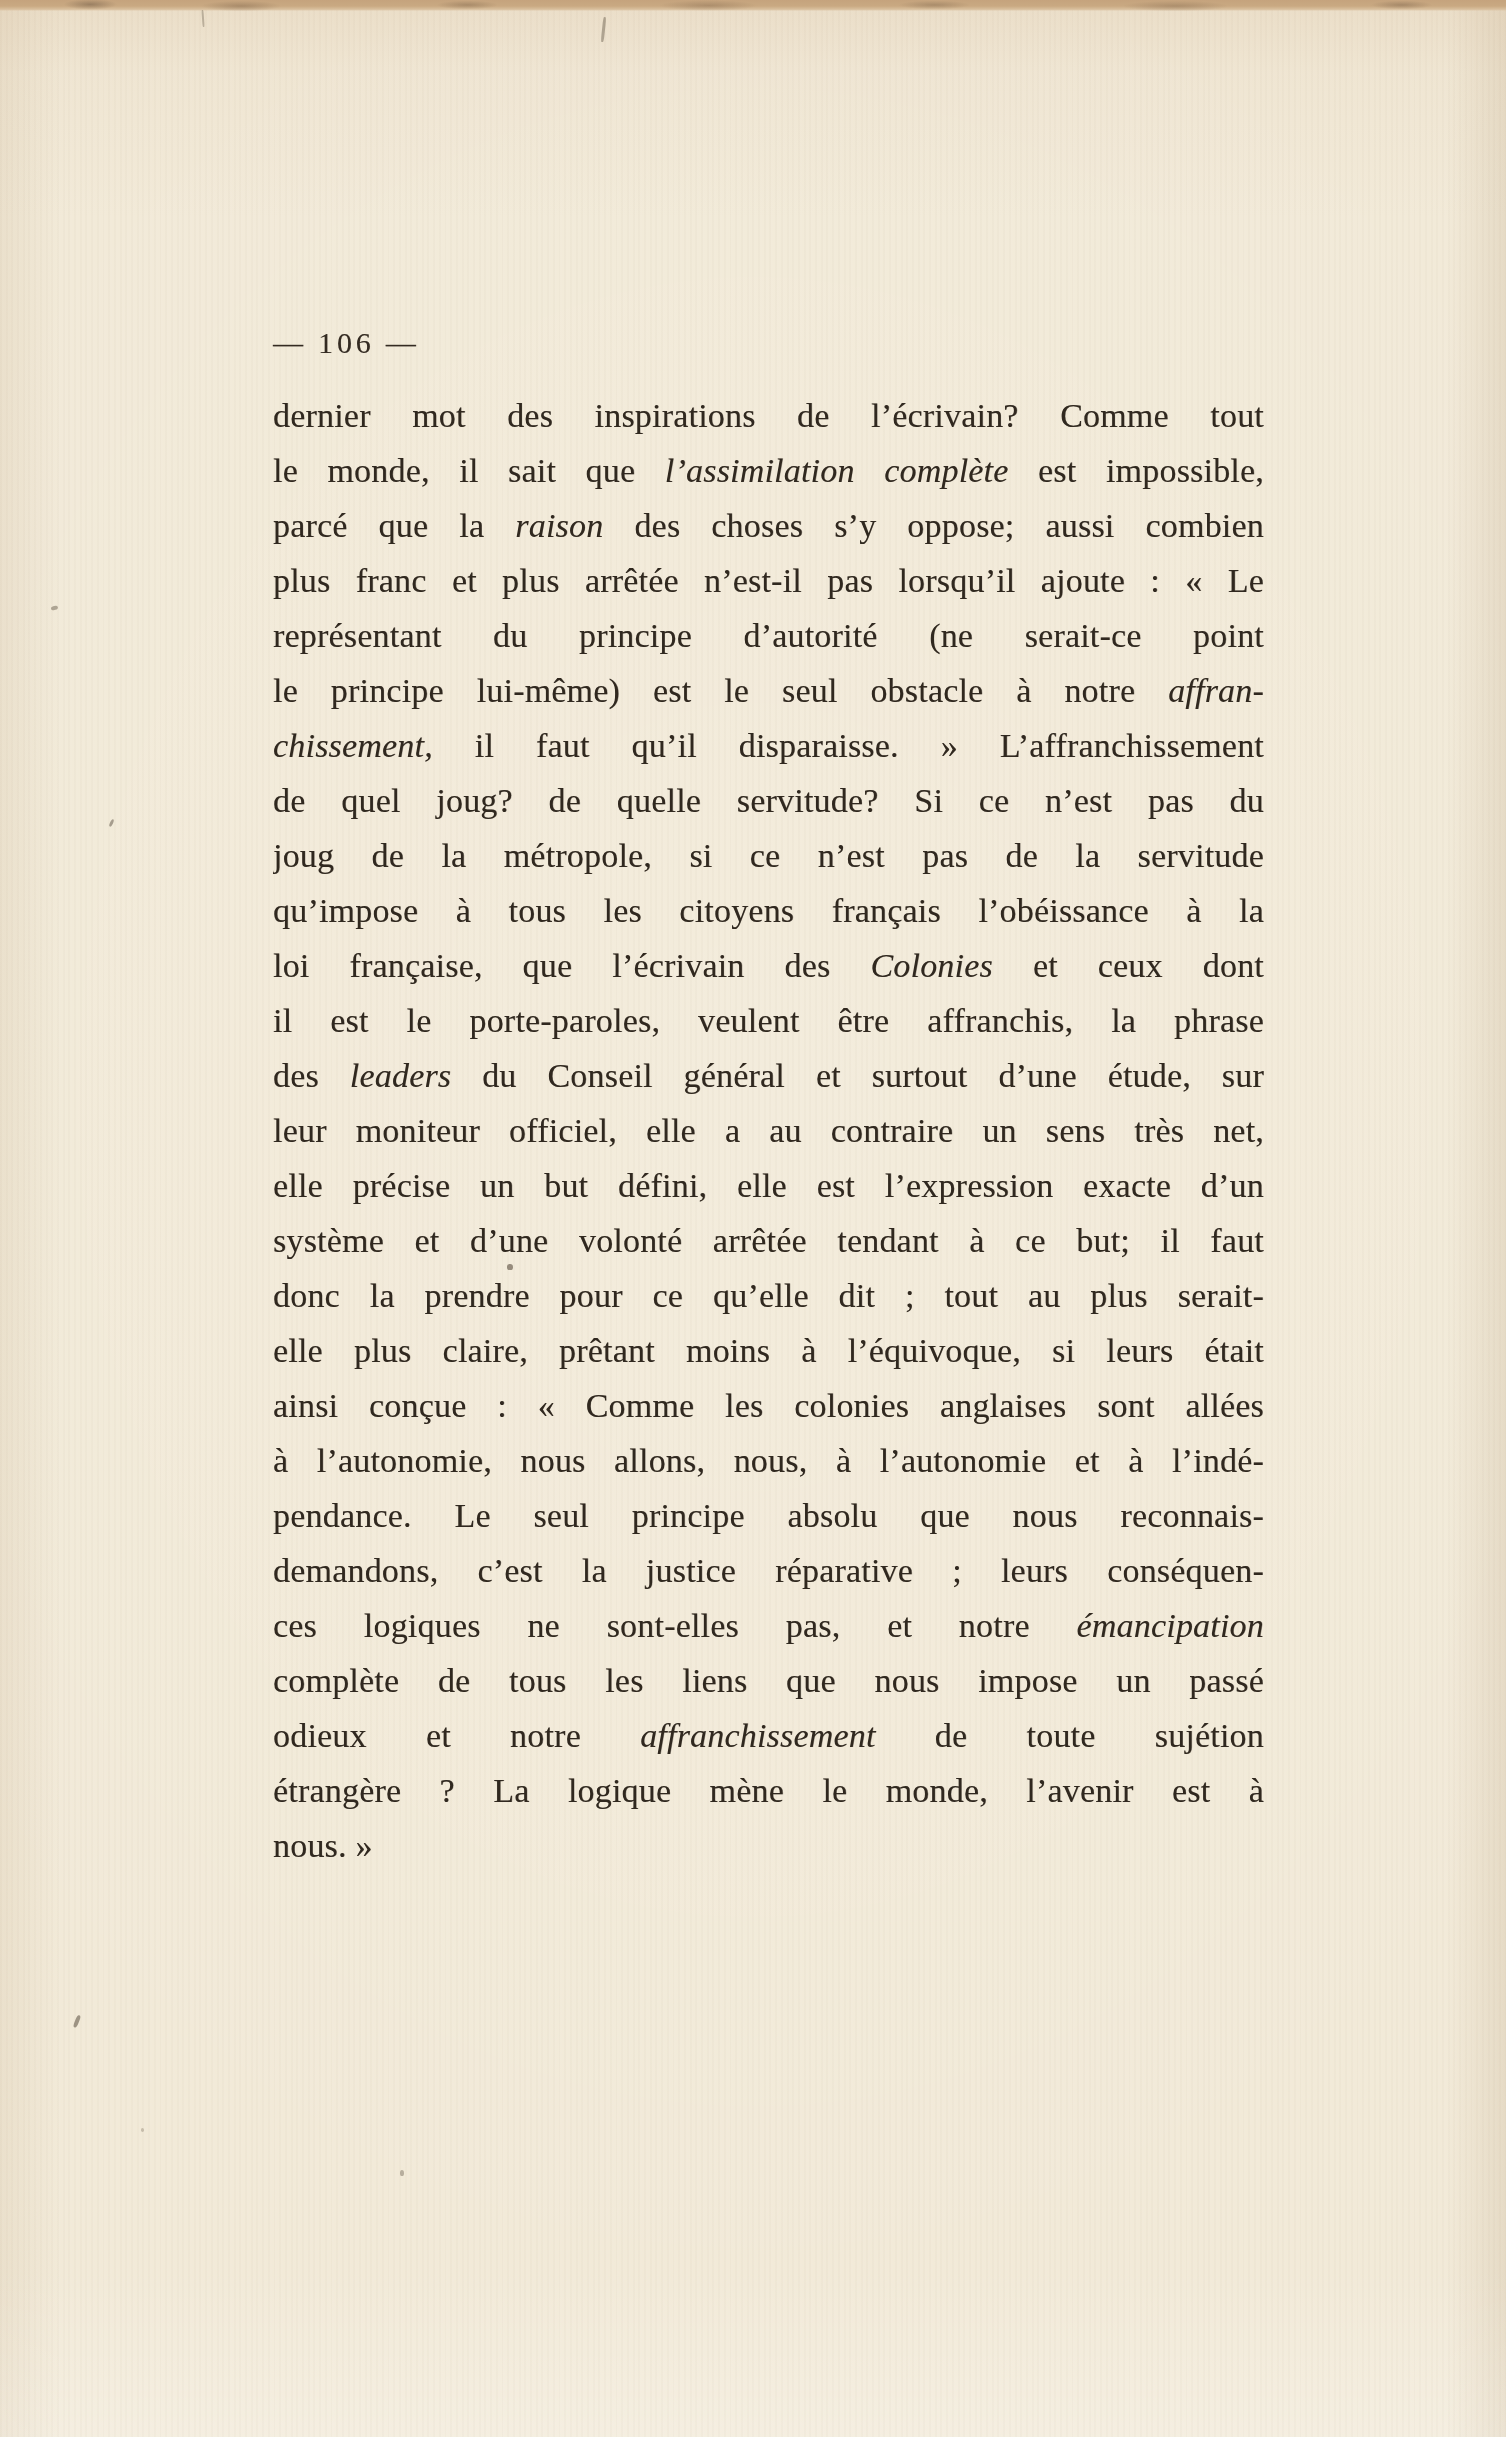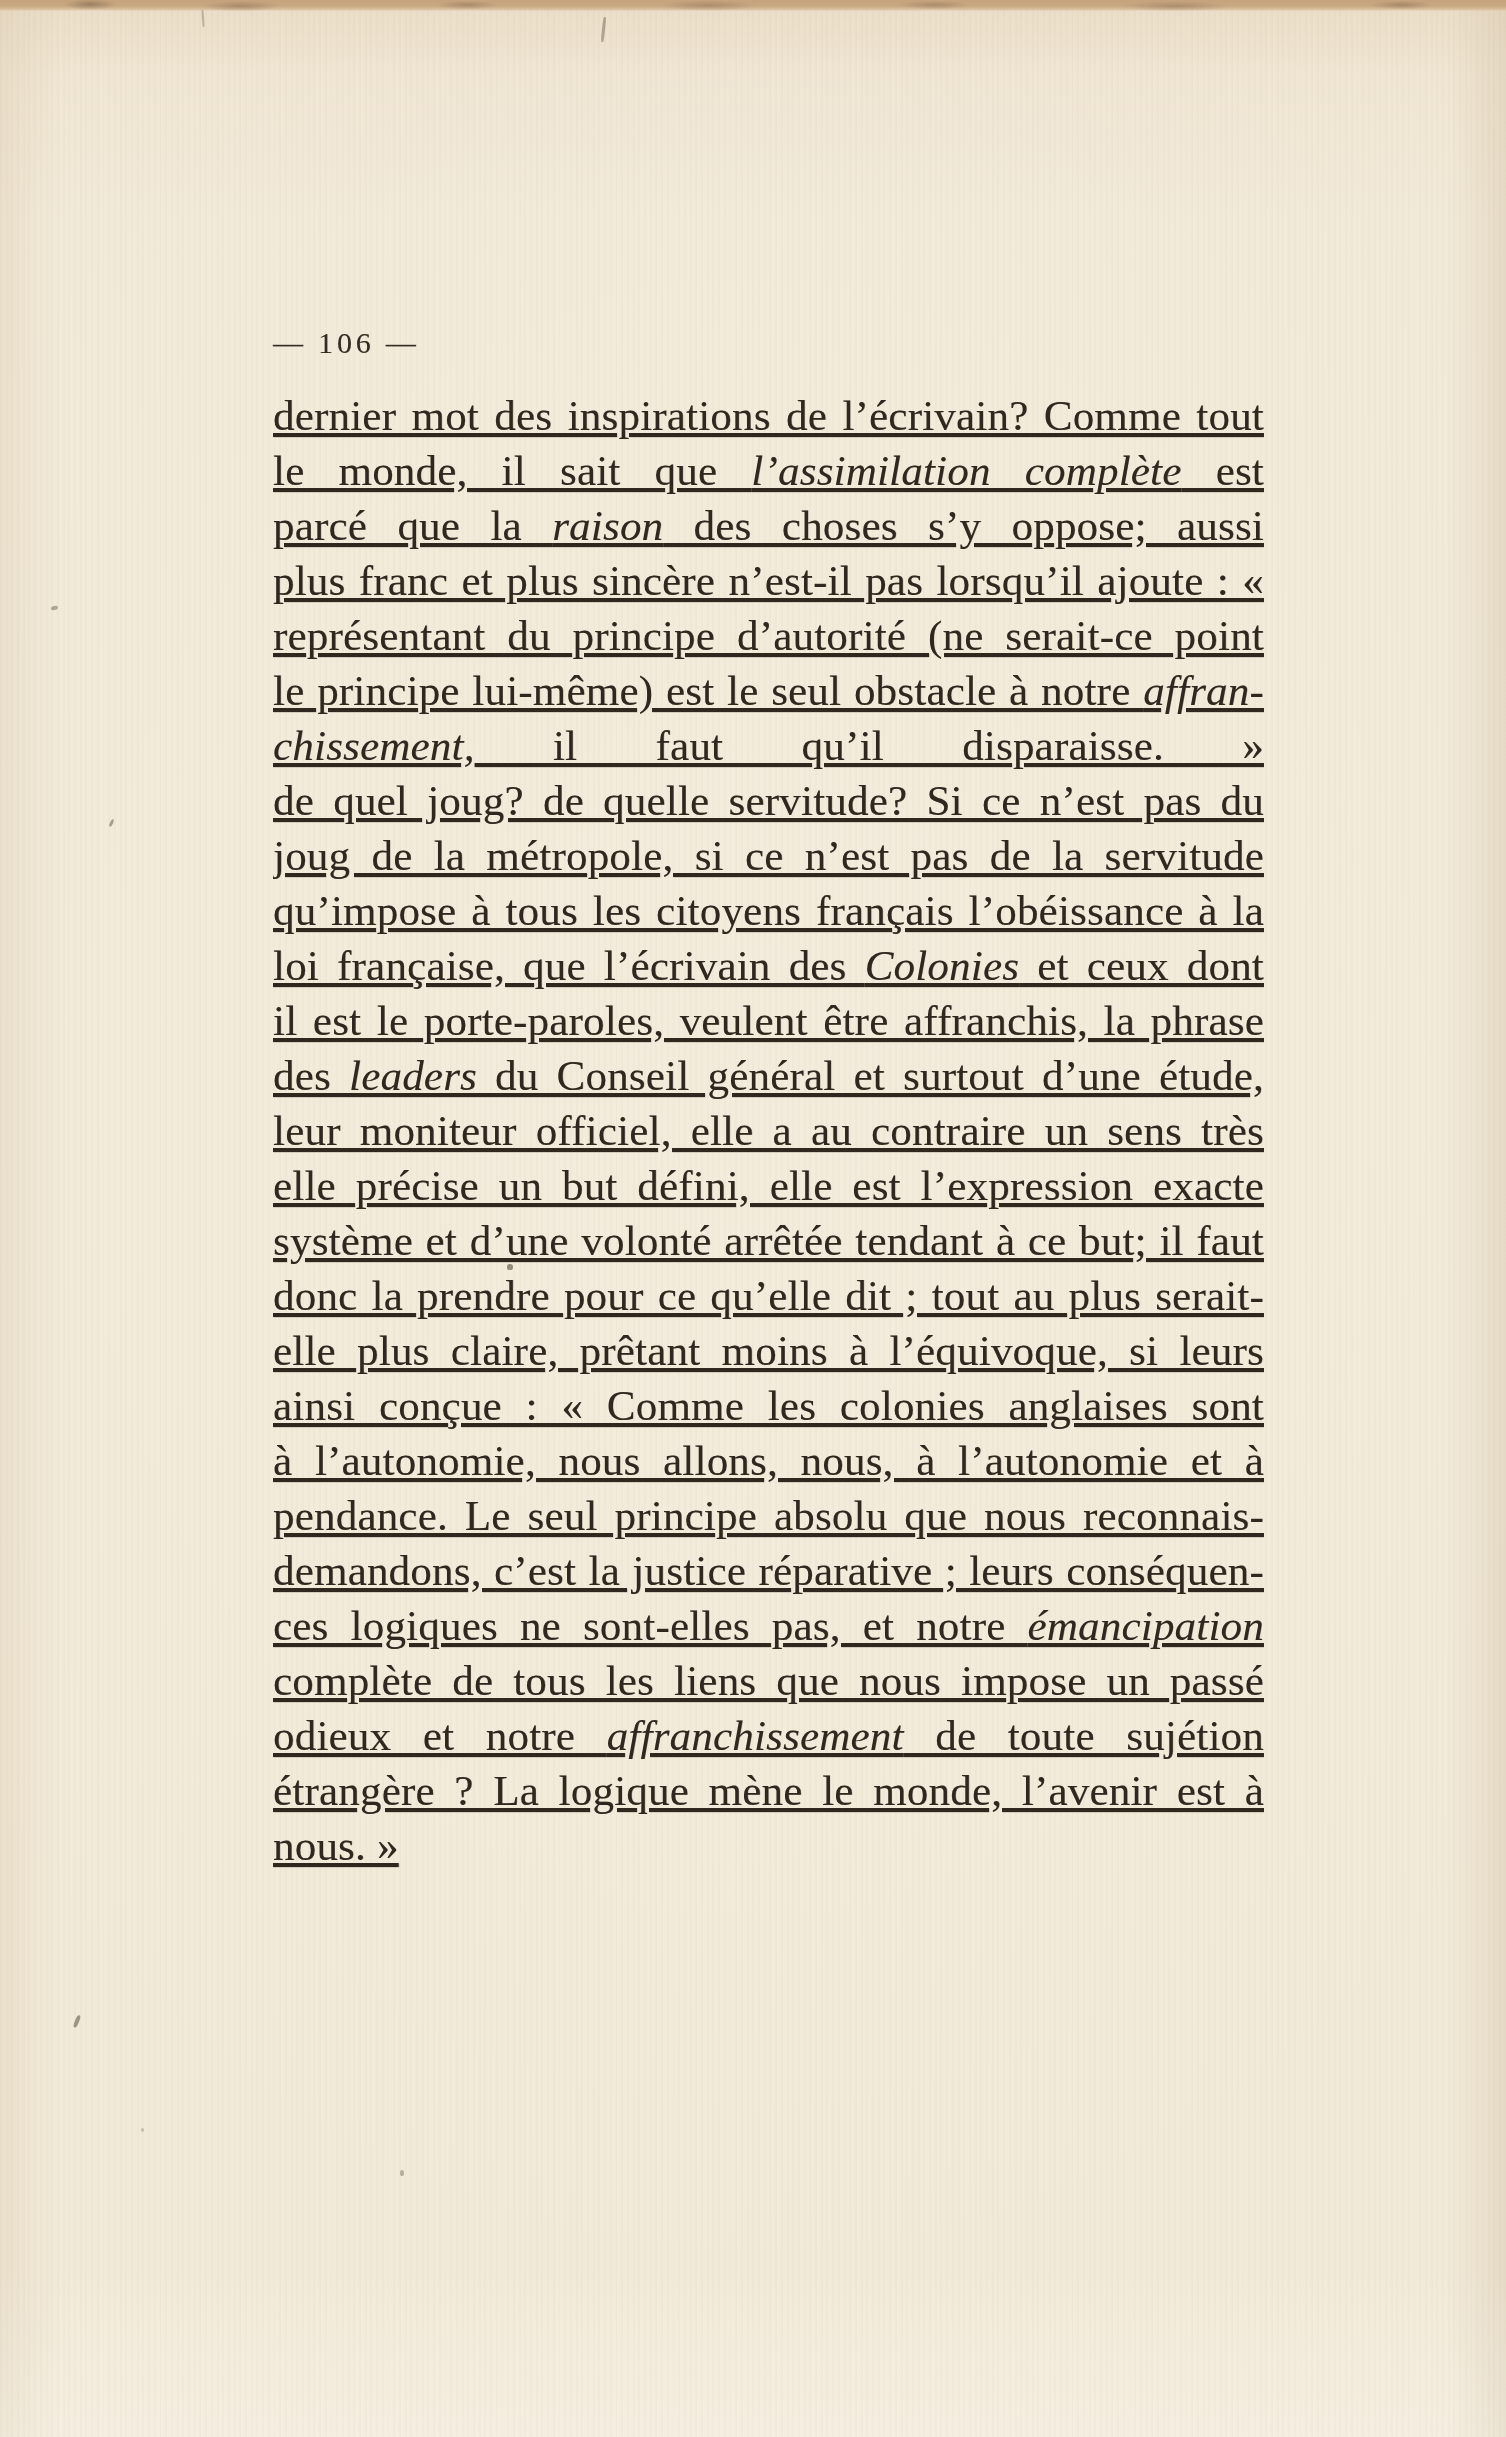--- a/index.html
+++ b/index.html
@@ -31,24 +31,23 @@
       radial-gradient(44px 6.3px at 93% 45%, rgba(117,93,70,0.42), rgba(0,0,0,0) 70%),
       linear-gradient(180deg,#c5a37d 0%, #c9a982 55%, #d9bf9d 85%, rgba(217,191,157,0) 100%);
   }
   .page-number{
     position:absolute;left:273px;top:326px;width:991px;
     text-align:left;font-size:30px;letter-spacing:3.8px;
     color:#342b22;text-shadow:0.4px 0.4px 0.6px rgba(52,43,34,0.35);
   }
   .text-block{
     position:absolute;left:273px;top:388px;width:991px;
-    font-size:43px;color:#30281f;
+    font-size:34px;color:#30281f;
     text-shadow:0.4px 0.4px 0.6px rgba(48,40,31,0.38);
     letter-spacing:0.2px;
-    text-decoration:underline;
   }
   .line{
     height:55px;line-height:55px;overflow:hidden;
     text-align:justify;text-align-last:justify;
     white-space:normal;
   }
   .line.last{text-align-last:left;}
   .it{font-style:italic;}
   
   .speck{position:absolute;background:#4a3e30;border-radius:45% 55% 50% 50%;}
@@ -66,21 +65,21 @@
 
 <div class="paper"></div>
 <div class="top-band"></div>
 
 <div class="page-number">— 106 —</div>
 
 <div class="text-block">
     <div class="line"><span>dernier mot des inspirations de l’écrivain? Comme tout</span></div>
     <div class="line"><span>le monde, il sait que </span><em class="it">l’assimilation complète</em><span> est impossible,</span></div>
     <div class="line"><span>parcé que la </span><em class="it">raison</em><span> des choses s’y oppose; aussi combien</span></div>
-    <div class="line"><span>plus franc et plus sincère n’est-il pas lorsqu’il ajoute : « Le</span></div>
+    <div class="line"><span>plus franc et plus arrêtée n’est-il pas lorsqu’il ajoute : « Le</span></div>
     <div class="line"><span>représentant du principe d’autorité (ne serait-ce point</span></div>
     <div class="line"><span>le principe lui-même) est le seul obstacle à notre </span><em class="it">affran-</em></div>
     <div class="line"><em class="it">chissement,</em><span> il faut qu’il disparaisse. » L’affranchissement</span></div>
     <div class="line"><span>de quel joug? de quelle servitude? Si ce n’est pas du</span></div>
     <div class="line"><span>joug de la métropole, si ce n’est pas de la servitude</span></div>
     <div class="line"><span>qu’impose à tous les citoyens français l’obéissance à la</span></div>
     <div class="line"><span>loi française, que l’écrivain des </span><em class="it">Colonies</em><span> et ceux dont</span></div>
     <div class="line"><span>il est le porte-paroles, veulent être affranchis, la phrase</span></div>
     <div class="line"><span>des </span><em class="it">leaders</em><span> du Conseil général et surtout d’une étude, sur</span></div>
     <div class="line"><span>leur moniteur officiel, elle a au contraire un sens très net,</span></div>

